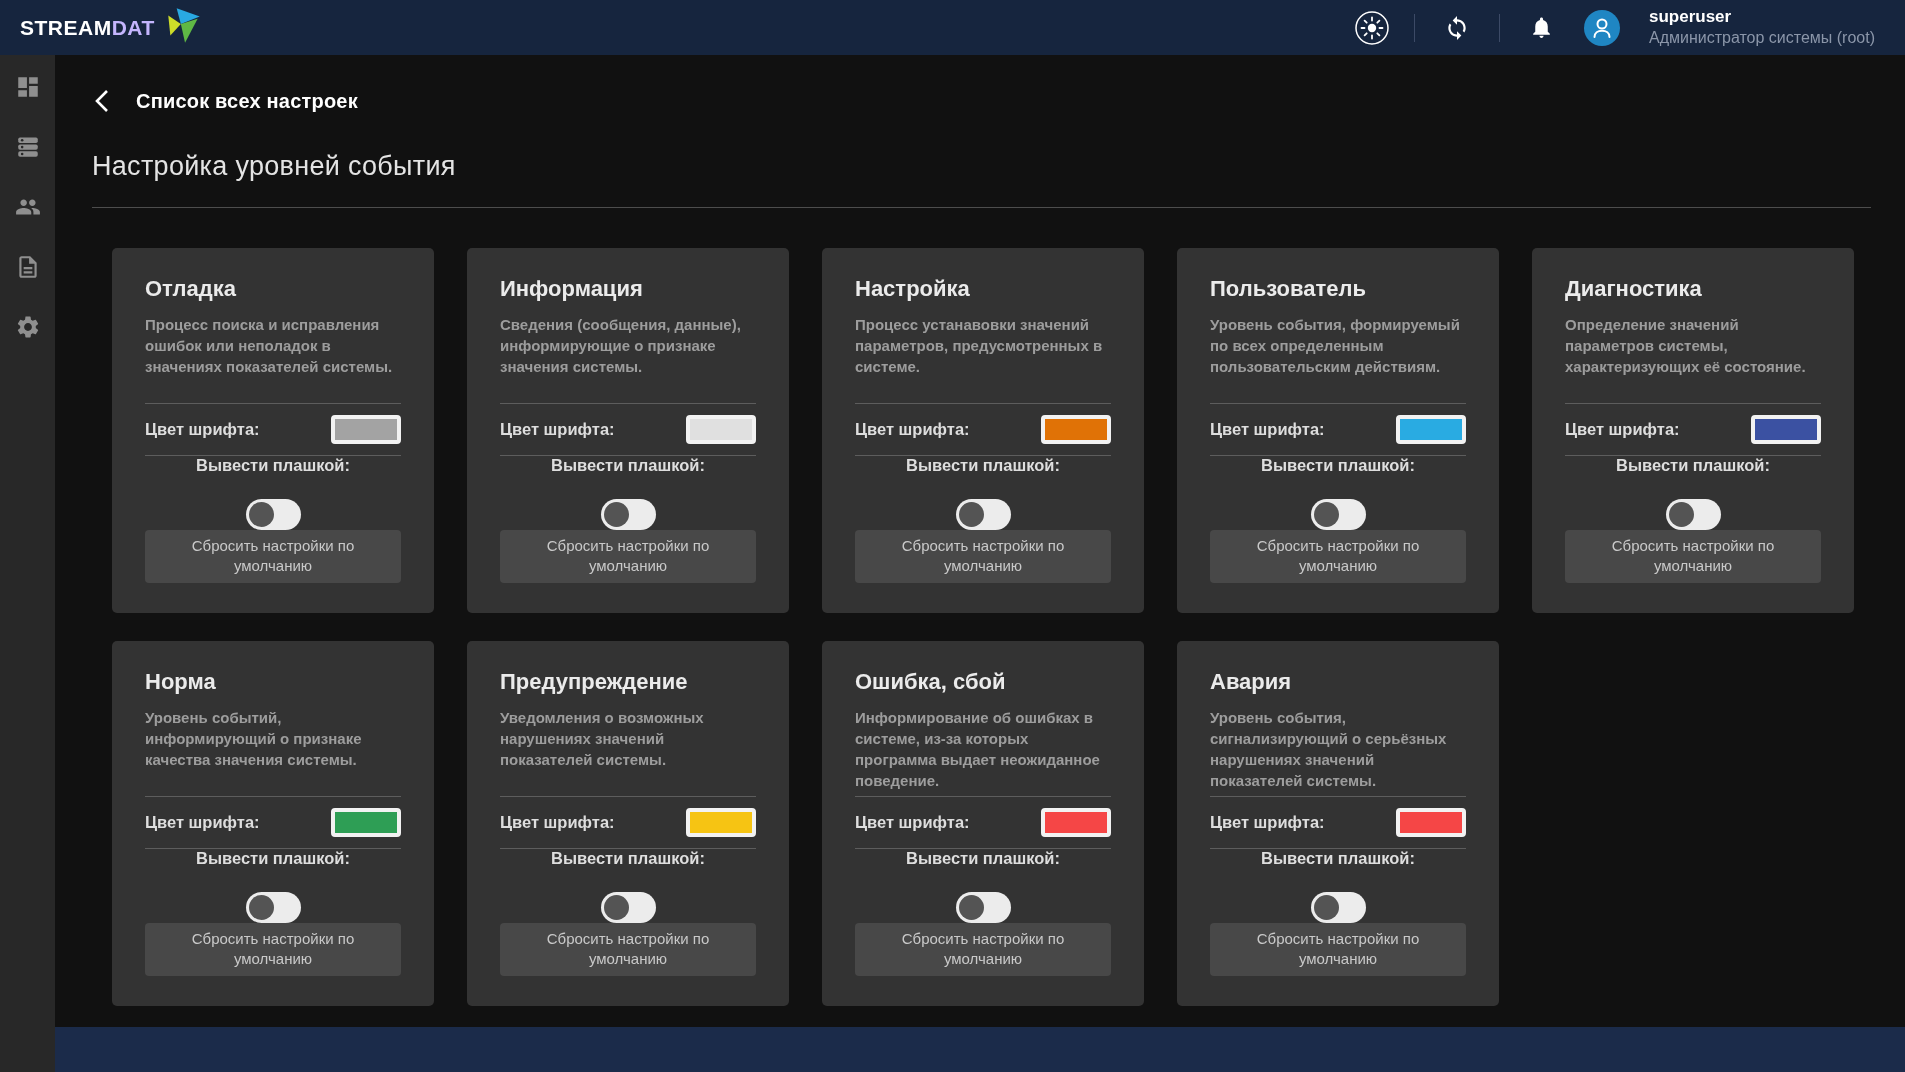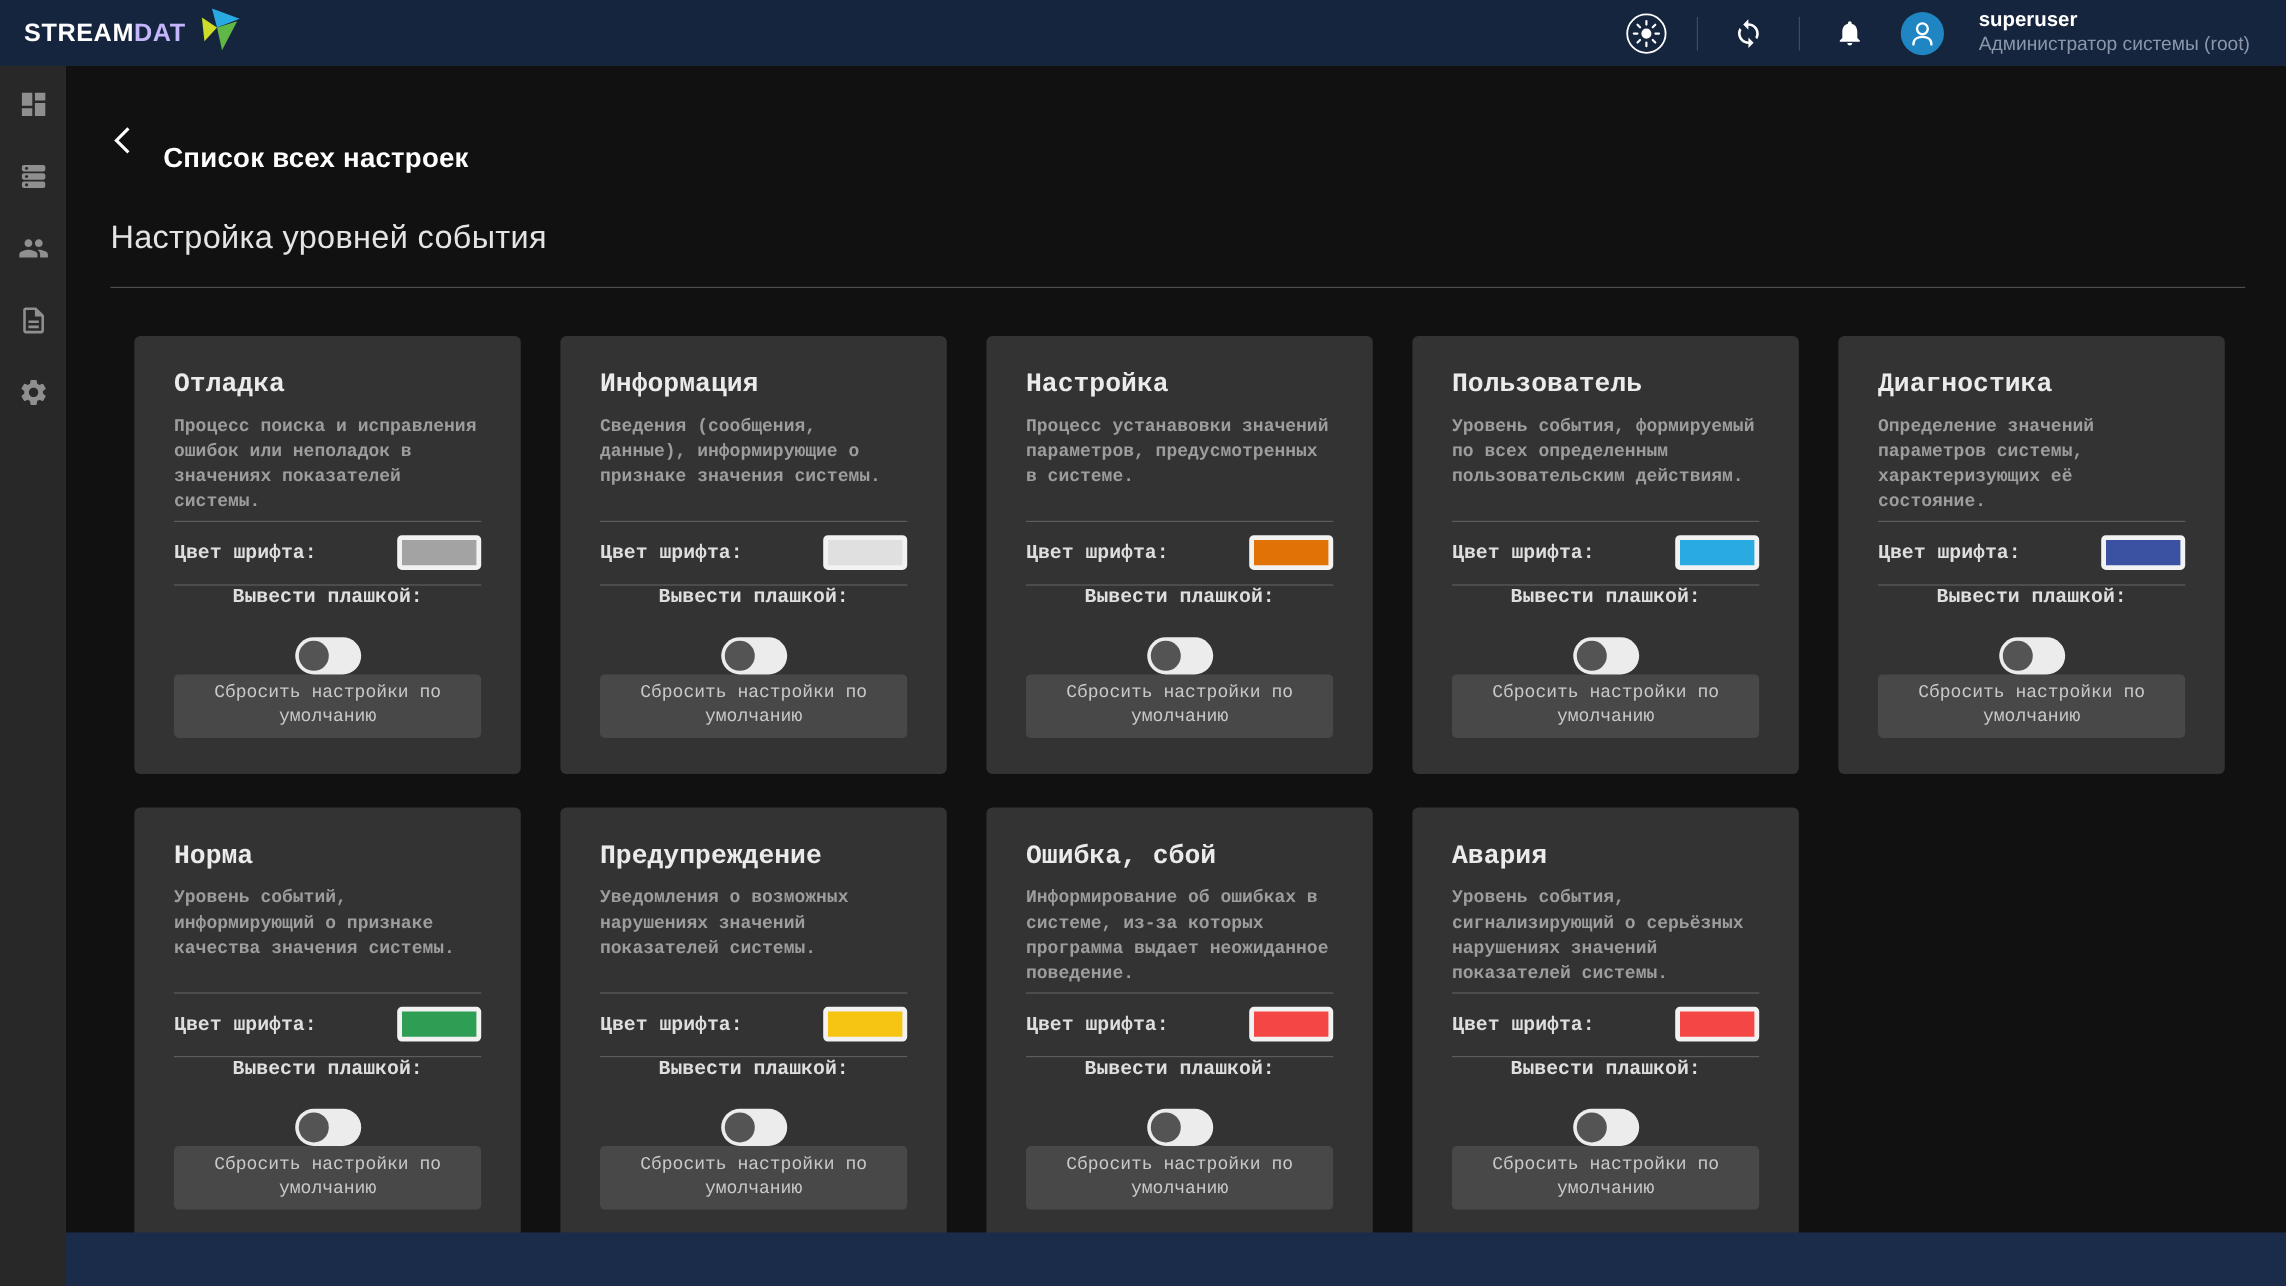--- a/index.html
+++ b/index.html
@@ -24,26 +24,26 @@
   
   .sidebar { position:absolute; top:55px; left:0; bottom:0; width:55px; background:#282828;
              display:flex; flex-direction:column; align-items:center; padding-top:19px; gap:34px; z-index:10; }
   .side-item { width:26px; height:26px; display:flex; align-items:center; justify-content:center; cursor:pointer; }
   .side-item svg { fill:#8f8f8f; }
 
   
   .content { position:absolute; left:55px; top:55px; right:0; bottom:0; background:#111; }
   .back-row { display:flex; align-items:center; gap:23px; margin:34px 0 0 36px; }
   .back-btn { width:22px; height:24px; display:flex; align-items:center; justify-content:center; cursor:pointer; }
-  .back-label { font-size:23px; font-weight:700; color:#fff; letter-spacing:.2px;margin-top:29px; }
+  .back-label { font-size:20px; font-weight:700; color:#fff; letter-spacing:.2px; }
   .page-title { margin:38px 0 0 37px; font-size:27px; font-weight:400; color:#e4e4e4; letter-spacing:.3px; }
   .title-divider { height:1px; background:#4d4d4d; margin:25px 34px 0 37px; }
 
   
-  .cards { display:flex; flex-wrap:wrap; gap:28px 33px; margin:40px 34px 0 57px;font-family:Liberation Mono, monospace; }
+  .cards { display:flex; flex-wrap:wrap; gap:28px 33px; margin:40px 34px 0 57px; }
   .card { width:322px; height:365px; background:#333; border-radius:5px;
           padding:28px 33px 30px; display:flex; flex-direction:column; }
   .card-title { font-size:22px; font-weight:700; color:#ebebeb; }
   .card-desc { margin-top:12px; font-size:15px; font-weight:700; color:#9d9d9d; line-height:21px; height:63px; }
   .card-divider { height:1px; background:#5d5d5d; margin-top:26px; flex:none; }
   .card-divider.second { margin-top:0; }
   .card-row { display:flex; align-items:center; justify-content:space-between; }
   .row-color { height:53px; }
   .row-toggle { height:76px;flex-direction:column; }
   .row-label { font-size:16.5px; font-weight:700; color:#dedede; }

